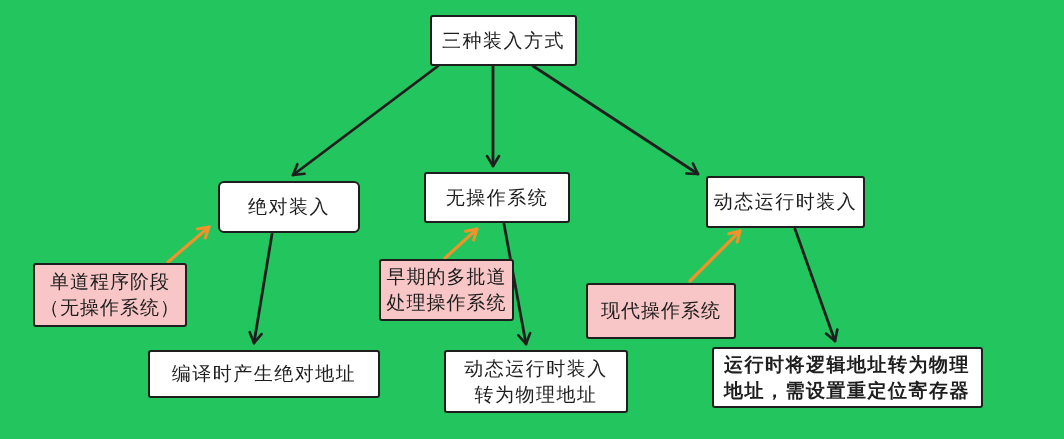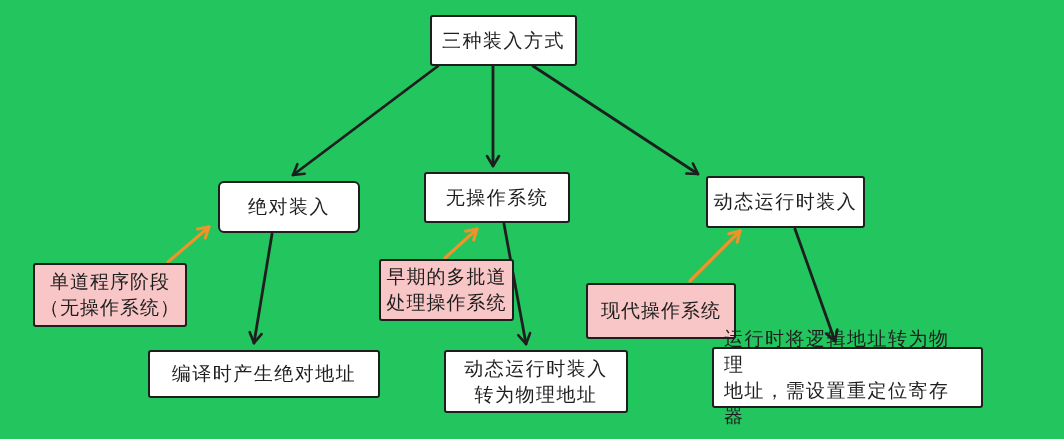--- a/index.html
+++ b/index.html
@@ -38,24 +38,25 @@
     letter-spacing: 1.5px;
     line-height: 1.35;
     white-space: pre-line;
     color: #1e1e1e;
   }
   .node.annotation {
     background: #f8c6c6;
     letter-spacing: 1px;
   }
   .node.detail-wide {
-    text-align: left;
+    text-align: right;
     justify-content: flex-start;
     padding-left: 10px;
-    padding-right: 16px;
+    padding-right: 1px;
+    font-weight: bold;
   }
 
   
   .root-box      { left: 430px; top: 15px;  width: 147px; height: 51px; }
   .method-1      { left: 218px; top: 181px; width: 142px; height: 52px; border-radius: 6px; }
   .method-2      { left: 424px; top: 172px; width: 146px; height: 51px; }
   .method-3      { left: 706px; top: 176px; width: 159px; height: 52px; }
   .era-1         { left: 33px;  top: 263px; width: 154px; height: 64px; }
   .era-2         { left: 343px; top: 259px; width: 135px; height: 62px; margin-left: 36px; }
   .era-3         { left: 586px; top: 283px; width: 150px; height: 56px; }

